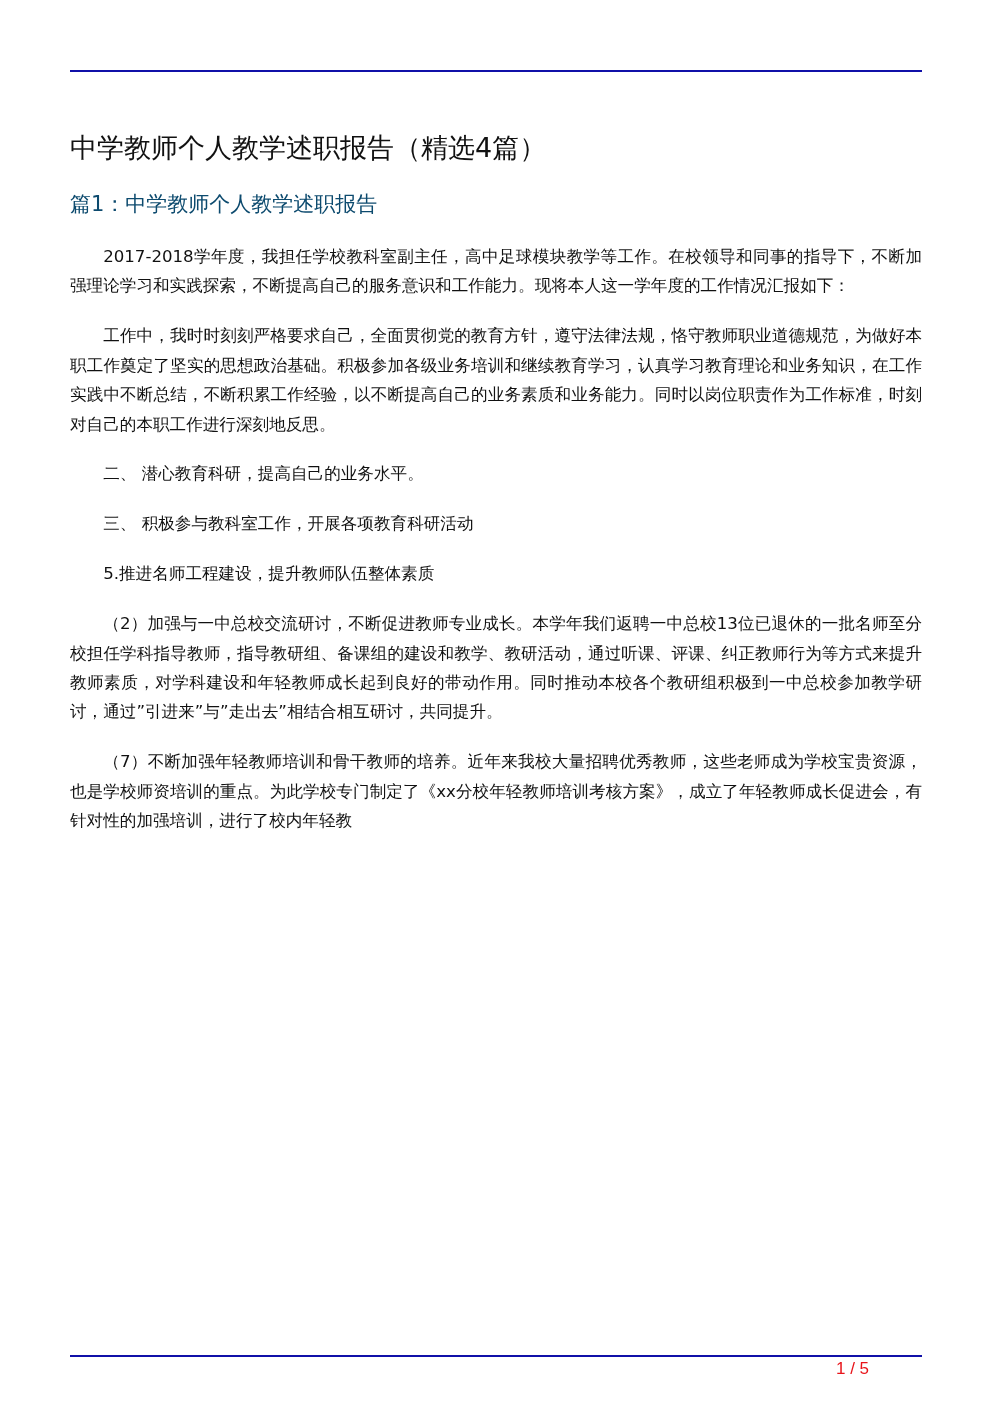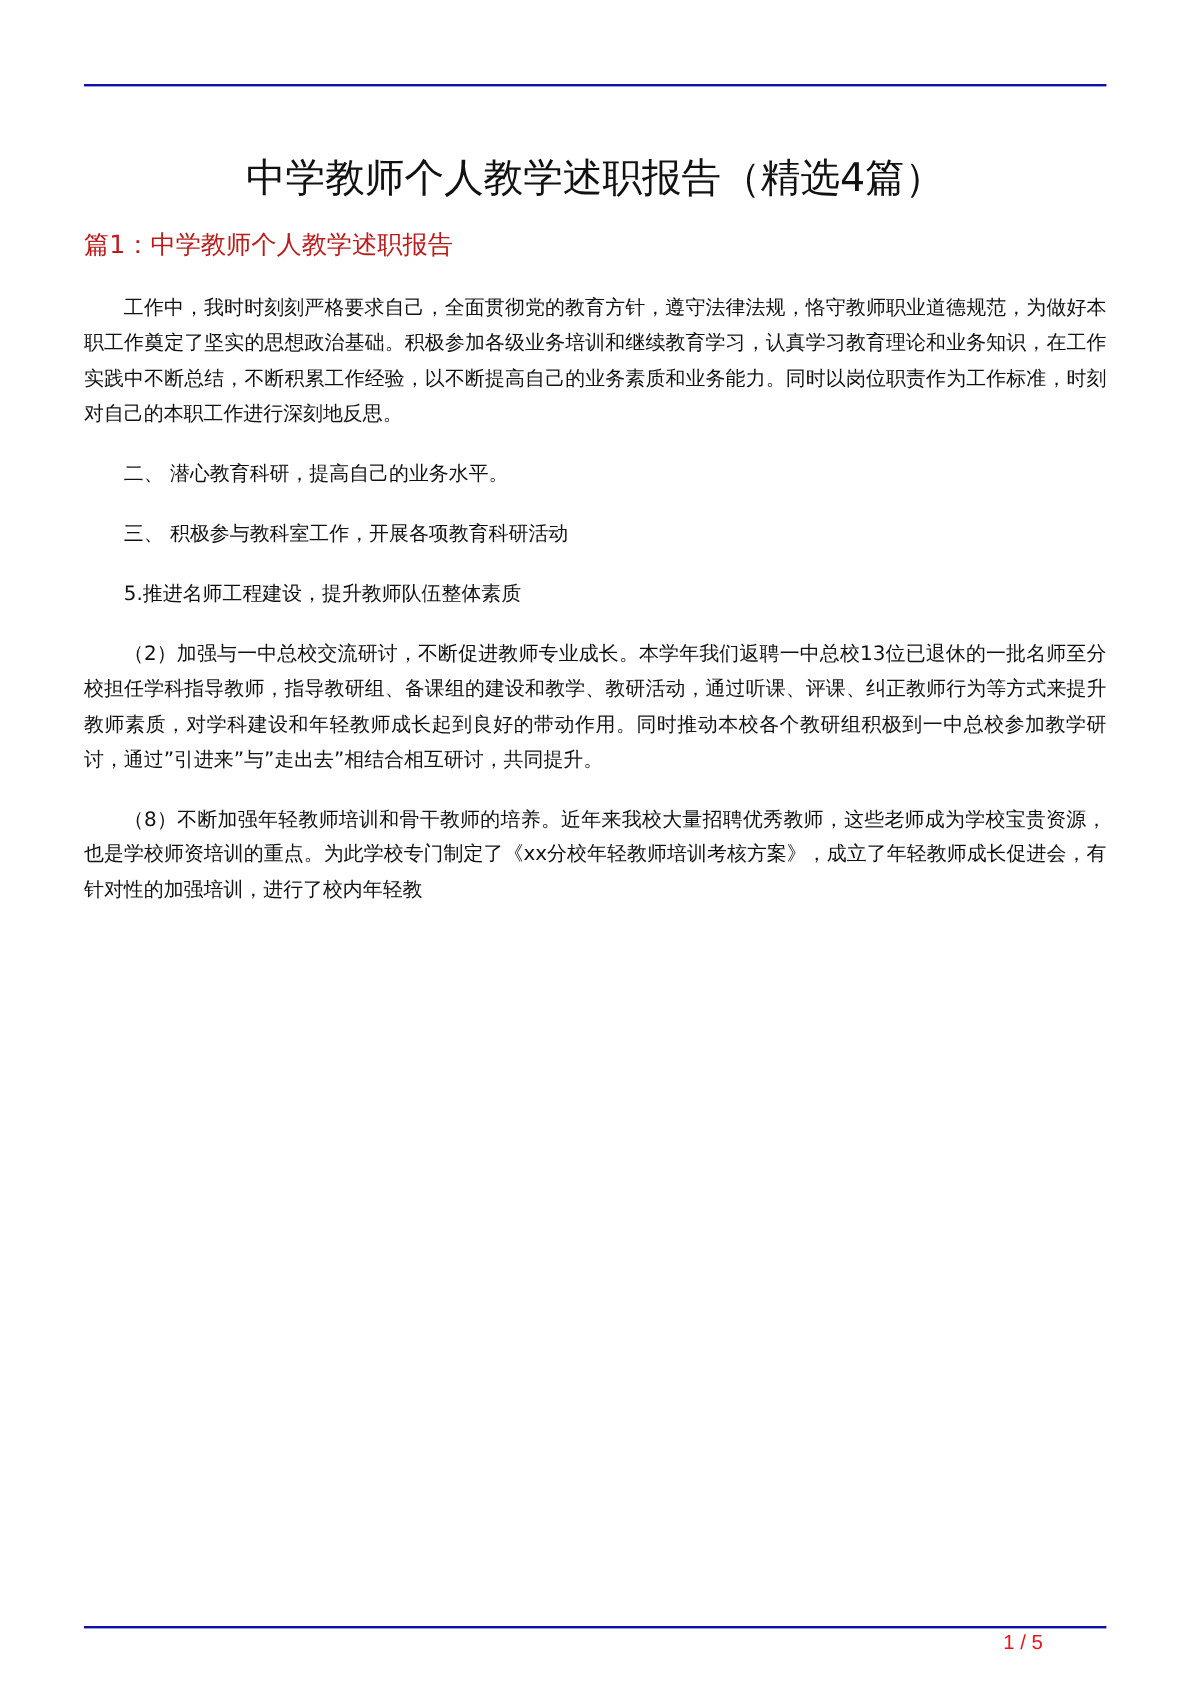--- a/index.html
+++ b/index.html
@@ -9,25 +9,25 @@
     color: #111111;
   }
   .rule {
     position: absolute; left: 70px; width: 852px; height: 2px;
     background: #1010a8;
   }
   #top-rule { top: 70px; }
   #bottom-rule { top: 1355px; }
   .doc-title {
     position: absolute; top: 128px; left: 70px; width: 852px;
-    text-align: center; font-size: 33px; line-height: 40px; color: #111;
+    text-align: left; font-size: 27px; line-height: 40px; color: #111;
   }
   .section-heading {
     position: absolute; top: 188px; left: 70px;
-    font-size: 21px; line-height: 32px; color: #b91c1c;
+    font-size: 21px; line-height: 32px; color: #0c4a6e;
   }
   .body-wrap {
     position: absolute; top: 242px; left: 70px; width: 852px;
   }
   .para {
     font-size: 16.6px; line-height: 29.4px; margin: 0 0 20.5px 0;
     text-align: justify; text-indent: 2em; letter-spacing: 0;
     word-break: break-all;
   }
   .page-number {
@@ -39,23 +39,24 @@
 </head>
 <body>
 
 <div class="rule" id="top-rule"></div>
 
 <div class="doc-title">中学教师个人教学述职报告（精选4篇）</div>
 
 <div class="section-heading">篇1：中学教师个人教学述职报告</div>
 
 <div class="body-wrap">
+  <p class="para">2017-2018学年度，我担任学校教科室副主任，高中足球模块教学等工作。在校领导和同事的指导下，不断加强理论学习和实践探索，不断提高自己的服务意识和工作能力。现将本人这一学年度的工作情况汇报如下：</p>
   <p class="para">工作中，我时时刻刻严格要求自己，全面贯彻党的教育方针，遵守法律法规，恪守教师职业道德规范，为做好本职工作奠定了坚实的思想政治基础。积极参加各级业务培训和继续教育学习，认真学习教育理论和业务知识，在工作实践中不断总结，不断积累工作经验，以不断提高自己的业务素质和业务能力。同时以岗位职责作为工作标准，时刻对自己的本职工作进行深刻地反思。</p>
   <p class="para">二、 潜心教育科研，提高自己的业务水平。</p>
   <p class="para">三、 积极参与教科室工作，开展各项教育科研活动</p>
   <p class="para">5.推进名师工程建设，提升教师队伍整体素质</p>
   <p class="para">（2）加强与一中总校交流研讨，不断促进教师专业成长。本学年我们返聘一中总校13位已退休的一批名师至分校担任学科指导教师，指导教研组、备课组的建设和教学、教研活动，通过听课、评课、纠正教师行为等方式来提升教师素质，对学科建设和年轻教师成长起到良好的带动作用。同时推动本校各个教研组积极到一中总校参加教学研讨，通过”引进来”与”走出去”相结合相互研讨，共同提升。</p>
-  <p class="para">（8）不断加强年轻教师培训和骨干教师的培养。近年来我校大量招聘优秀教师，这些老师成为学校宝贵资源，也是学校师资培训的重点。为此学校专门制定了《xx分校年轻教师培训考核方案》，成立了年轻教师成长促进会，有针对性的加强培训，进行了校内年轻教</p>
+  <p class="para">（7）不断加强年轻教师培训和骨干教师的培养。近年来我校大量招聘优秀教师，这些老师成为学校宝贵资源，也是学校师资培训的重点。为此学校专门制定了《xx分校年轻教师培训考核方案》，成立了年轻教师成长促进会，有针对性的加强培训，进行了校内年轻教</p>
 </div>
 
 <div class="rule" id="bottom-rule"></div>
 
 <div class="page-number">1 / 5</div>
 
 </body></html>

